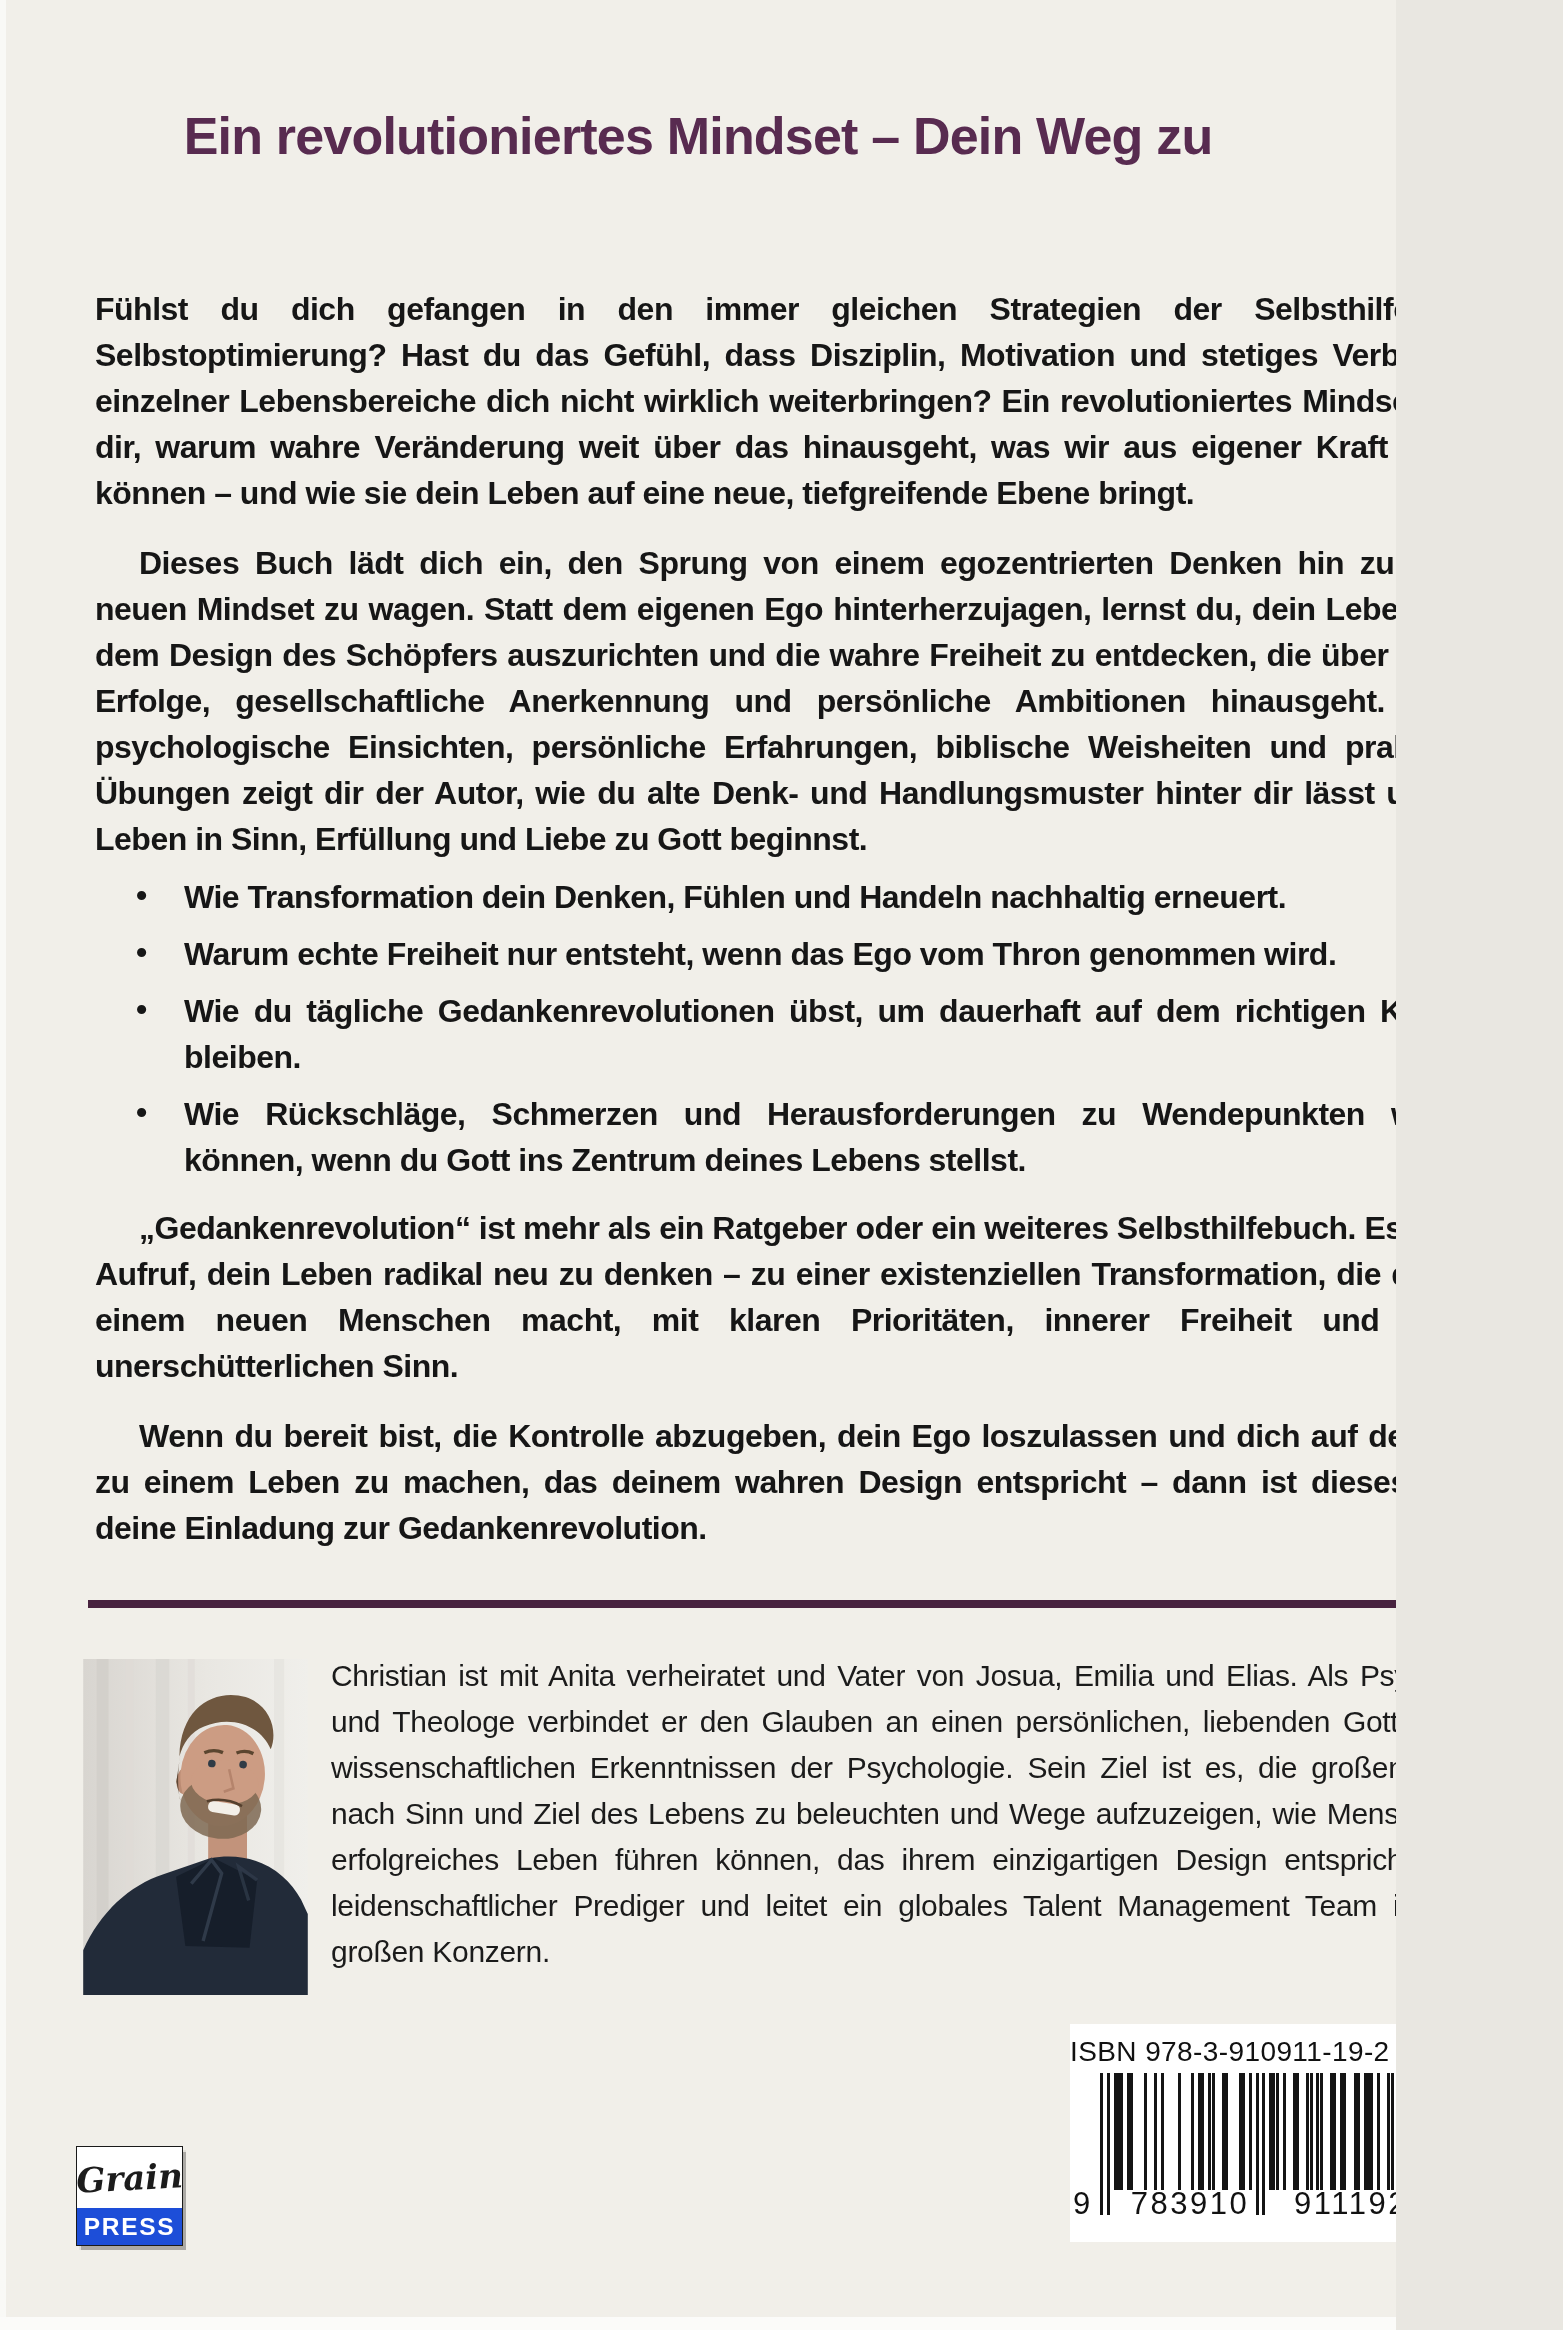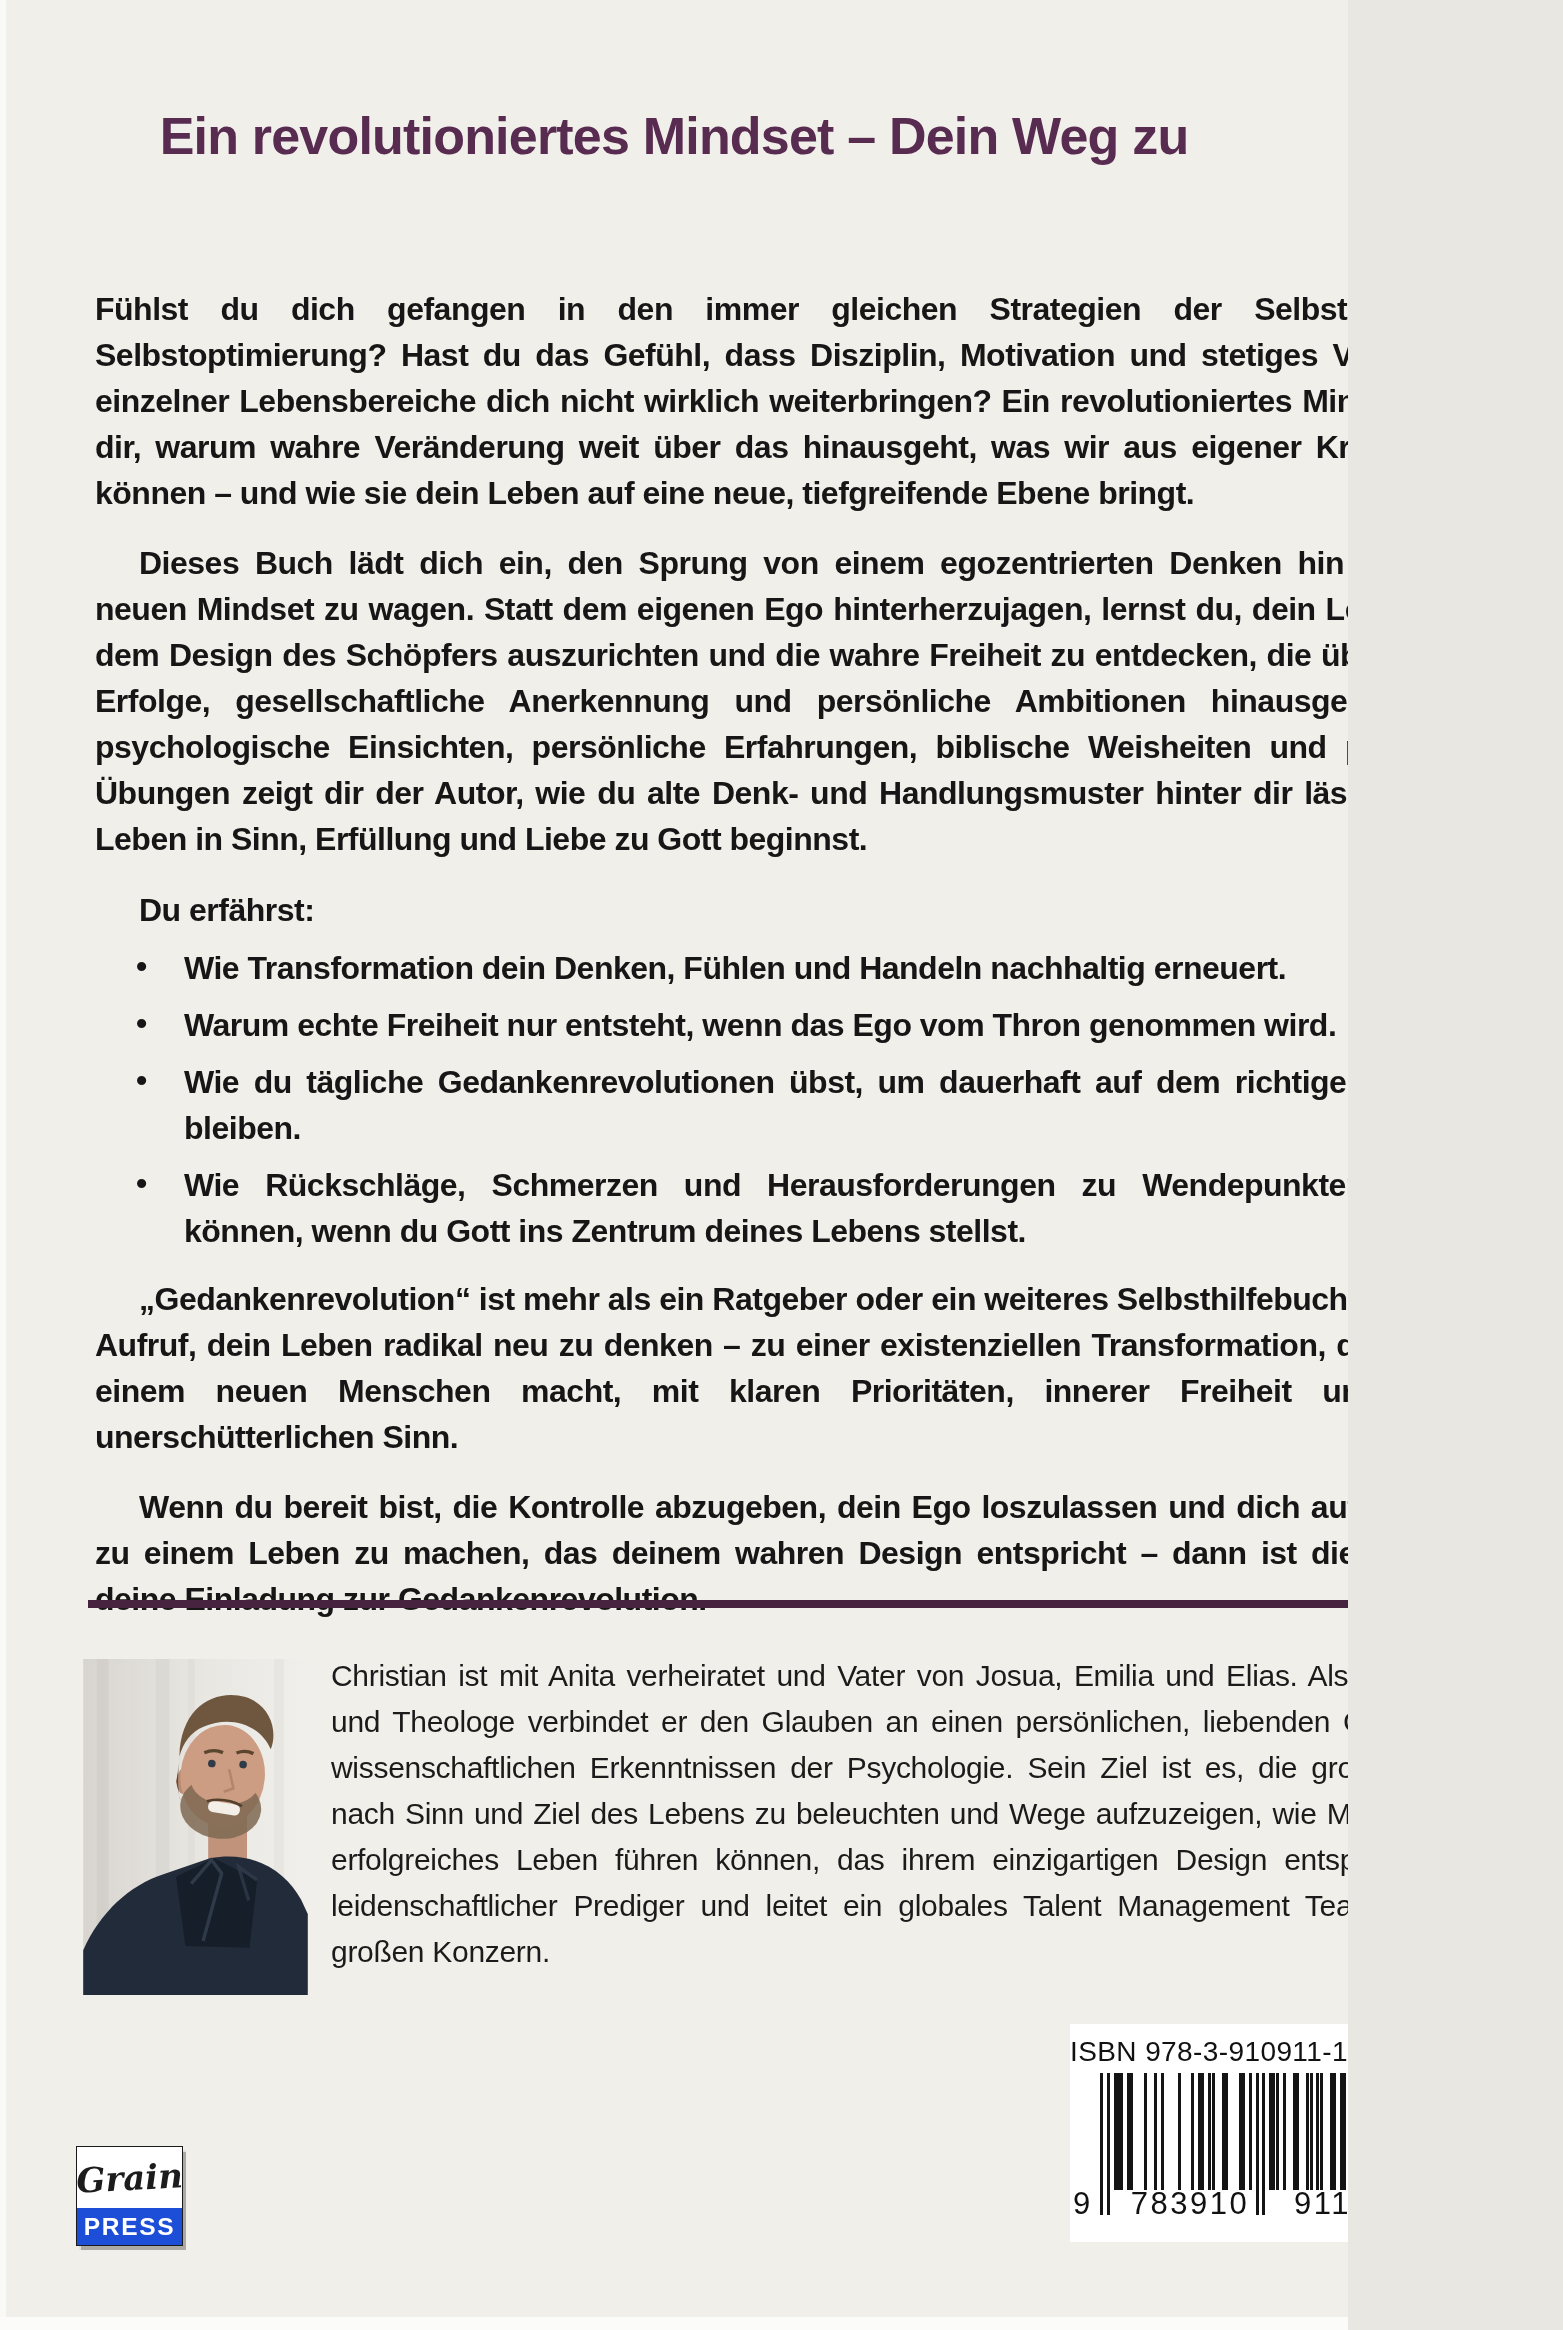--- a/index.html
+++ b/index.html
@@ -4,20 +4,21 @@
 <style>
   html,body{margin:0;padding:0;}
   body{
     width:1564px;height:2330px;
     background:#e9e7e1;
     font-family:"Liberation Sans",sans-serif;
   }
   .cover{
     position:relative;width:1348px;height:2330px;overflow:hidden;
     background:#f1efe9;
+    padding-left:48px;
   }
   
   .edge-bottom{position:absolute;left:0;bottom:0;width:100%;height:13.5px;background:#fbfbf9;}
   .edge-left{position:absolute;left:0;top:0;width:6px;height:100%;background:#f9f9f6;}
 
   
   .title{
     position:absolute;top:98px;left:0;width:100%;margin:0;
     text-align:center;color:#582b50;
     font-weight:700;font-size:52px;line-height:76px;letter-spacing:-0.8px;
@@ -79,21 +80,20 @@
 
 <div class="cover">
 
   <h1 class="title">
     <span>Ein revolutioniertes Mindset – Dein Weg zu</span>
   </h1>
 
   <div class="body-col">
     <p class="para">Fühlst du dich gefangen in den immer gleichen Strategien der Selbsthilfe und Selbstoptimierung? Hast du das Gefühl, dass Disziplin, Motivation und stetiges Verbessern einzelner Lebensbereiche dich nicht wirklich weiterbringen? Ein revolutioniertes Mindset zeigt dir, warum wahre Veränderung weit über das hinausgeht, was wir aus eigener Kraft leisten können – und wie sie dein Leben auf eine neue, tiefgreifende Ebene bringt.</p>
     <p class="para indent">Dieses Buch lädt dich ein, den Sprung von einem egozentrierten Denken hin zu einem neuen Mindset zu wagen. Statt dem eigenen Ego hinterherzujagen, lernst du, dein Leben nach dem Design des Schöpfers auszurichten und die wahre Freiheit zu entdecken, die über äußere Erfolge, gesellschaftliche Anerkennung und persönliche Ambitionen hinausgeht. Durch psychologische Einsichten, persönliche Erfahrungen, biblische Weisheiten und praktische Übungen zeigt dir der Autor, wie du alte Denk- und Handlungsmuster hinter dir lässt und ein Leben in Sinn, Erfüllung und Liebe zu Gott beginnst.</p>
-    <p class="list-intro">Du erfährst:</p>
     <ul class="bullets">
       <li>
         <span class="dot">•</span>
         <span>Wie Transformation dein Denken, Fühlen und Handeln nachhaltig erneuert.</span>
       </li>
       <li>
         <span class="dot">•</span>
         <span>Warum echte Freiheit nur entsteht, wenn das Ego vom Thron genommen wird.</span>
       </li>
       <li>

